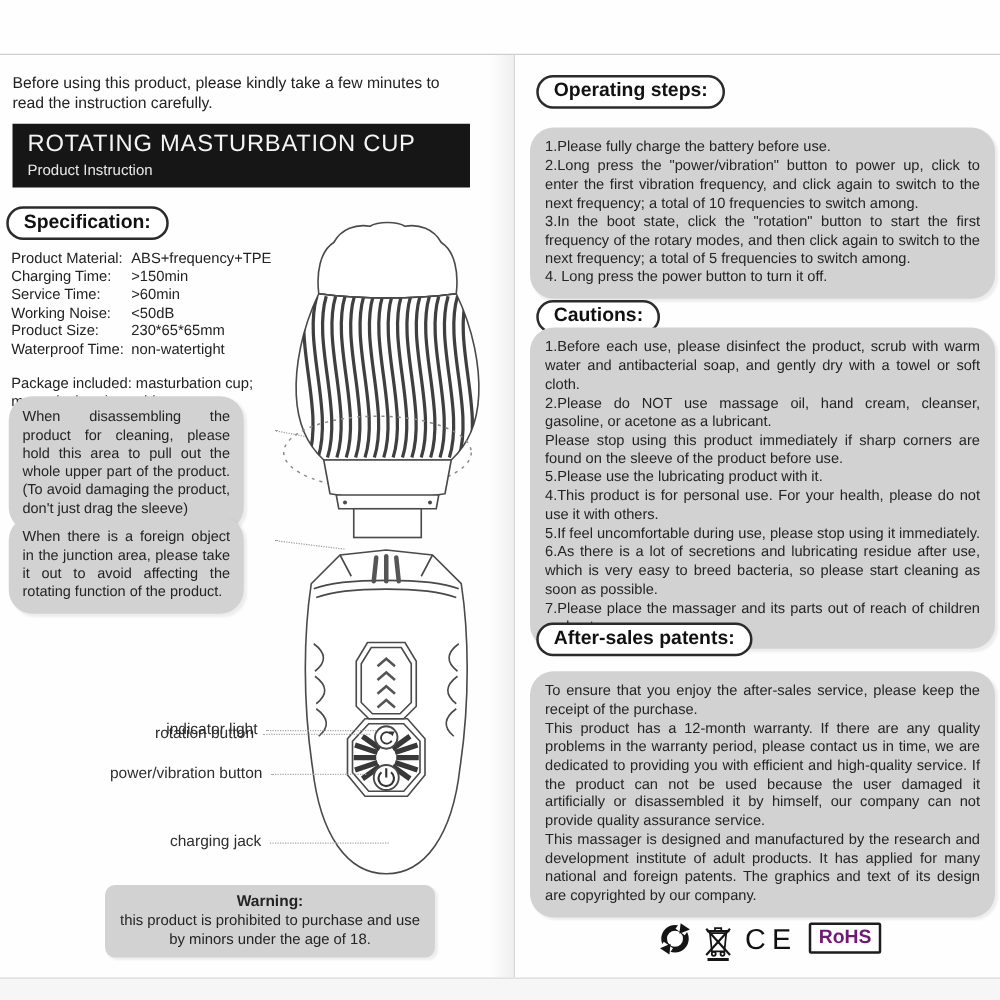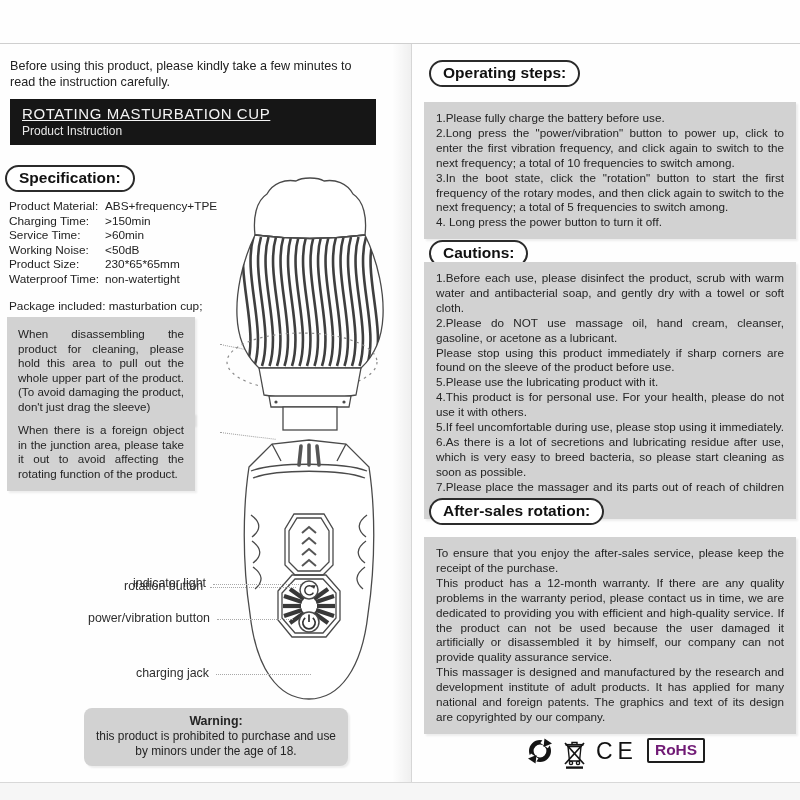--- a/index.html
+++ b/index.html
@@ -8,32 +8,32 @@
   .sheet{position:relative;width:800px;height:800px;background:#fefefe;}
   .hline{position:absolute;left:0;width:800px;height:0;border-top:1px solid #cfcfcf;}
   .below-page{position:absolute;left:0;top:783px;width:800px;height:17px;background:#f6f6f6;}
   .vshadow{position:absolute;top:44px;height:738px;left:392px;width:19px;
            background:linear-gradient(to right, rgba(0,0,0,0), rgba(0,0,0,0.06));}
   .vdiv{position:absolute;top:44px;height:738px;left:411px;width:1px;background:#d6d6d6;}
 
   .intro{position:absolute;left:10px;top:59px;width:370px;font-size:12.6px;line-height:15.8px;color:#222;}
   .banner{position:absolute;left:10px;top:99px;width:366px;box-sizing:border-box;
           background:#161616;color:#f4f4f4;padding:6px 12px 7px;}
-  .banner .t{font-size:15px;letter-spacing:.6px;text-decoration:underline;}
+  .banner .t{font-size:19px;letter-spacing:.6px;}
   .banner .s{font-size:12px;margin-top:2px;color:#e8e8e8;}
 
   .pill{position:absolute;display:inline-block;background:#fff;border:2px solid #2b2b2b;
         border-radius:16px;padding:2px 12px 3px;font-weight:700;font-size:15.5px;color:#111;}
 
   .spec{position:absolute;left:9px;top:199px;width:250px;font-size:11.8px;line-height:14.5px;color:#222;}
   .spec .row{display:flex;}
   .spec .lab{flex:none;width:96px;}
   .spec .pkg{margin-top:13px;}
 
-  .graybox{background:#d2d2d2;border-radius:0;color:#242424;box-shadow:2px 2px 2px rgba(0,0,0,0.07);}
+  .graybox{background:#d2d2d2;border-radius:19px;color:#242424;box-shadow:2px 2px 2px rgba(0,0,0,0.07);}
   .note{position:absolute;left:7px;width:188px;box-sizing:border-box;padding:10px 11px;
         font-size:11.6px;line-height:14.6px;text-align:justify;}
 
   .note-lead{position:absolute;height:0;border-top:1.6px dotted #9f9f9f;transform-origin:left center;}
 
   .dev-label{position:absolute;display:flex;align-items:center;font-size:12.4px;color:#2e2e2e;white-space:nowrap;}
   .dev-label .lead{height:0;border-top:1.6px dotted #a8a8a8;margin-left:7px;margin-top:2px;}
 
   .warn{position:absolute;left:84px;top:708px;width:264px;box-sizing:border-box;padding:6px 10px 8px;
         text-align:center;font-size:11.9px;line-height:14.8px;border-radius:8px;}
@@ -229,21 +229,21 @@
     <p>1.Before each use, please disinfect the product, scrub with warm water and antibacterial soap, and gently dry with a towel or soft cloth.</p>
     <p>2.Please do NOT use massage oil, hand cream, cleanser, gasoline, or acetone as a lubricant.</p>
     <p>Please stop using this product immediately if sharp corners are found on the sleeve of the product before use.</p>
     <p>5.Please use the lubricating product with it.</p>
     <p>4.This product is for personal use. For your health, please do not use it with others.</p>
     <p>5.If feel uncomfortable during use, please stop using it immediately.</p>
     <p>6.As there is a lot of secretions and lubricating residue after use, which is very easy to breed bacteria, so please start cleaning as soon as possible.</p>
     <p>7.Please place the massager and its parts out of reach of children and pets.</p>
   </div>
 
-  <div class="pill" style="left:429px;top:498px;">After-sales rotation:</div>
+  <div class="pill" style="left:429px;top:498px;">After-sales patents:</div>
   <div class="asbox graybox" style="top:537px;min-height:185px;">
     <p>To ensure that you enjoy the after-sales service, please keep the receipt of the purchase.</p>
     <p>This product has a 12-month warranty. If there are any quality problems in the warranty period, please contact us in time, we are dedicated to providing you with efficient and high-quality service. If the product can not be used because the user damaged it artificially or disassembled it by himself, our company can not provide quality assurance service.</p>
     <p>This massager is designed and manufactured by the research and development institute of adult products. It has applied for many national and foreign patents. The graphics and text of its design are copyrighted by our company.</p>
   </div>
 
   <div class="certs">
     <svg width="26" height="26" viewBox="0 0 26 26">
       <circle cx="13" cy="13" r="8.7" fill="none" stroke="#141414" stroke-width="4.6"></circle>
       <rect x="15" y="1" width="9" height="7" fill="#fefefe" transform="rotate(35 19 4)"></rect>

